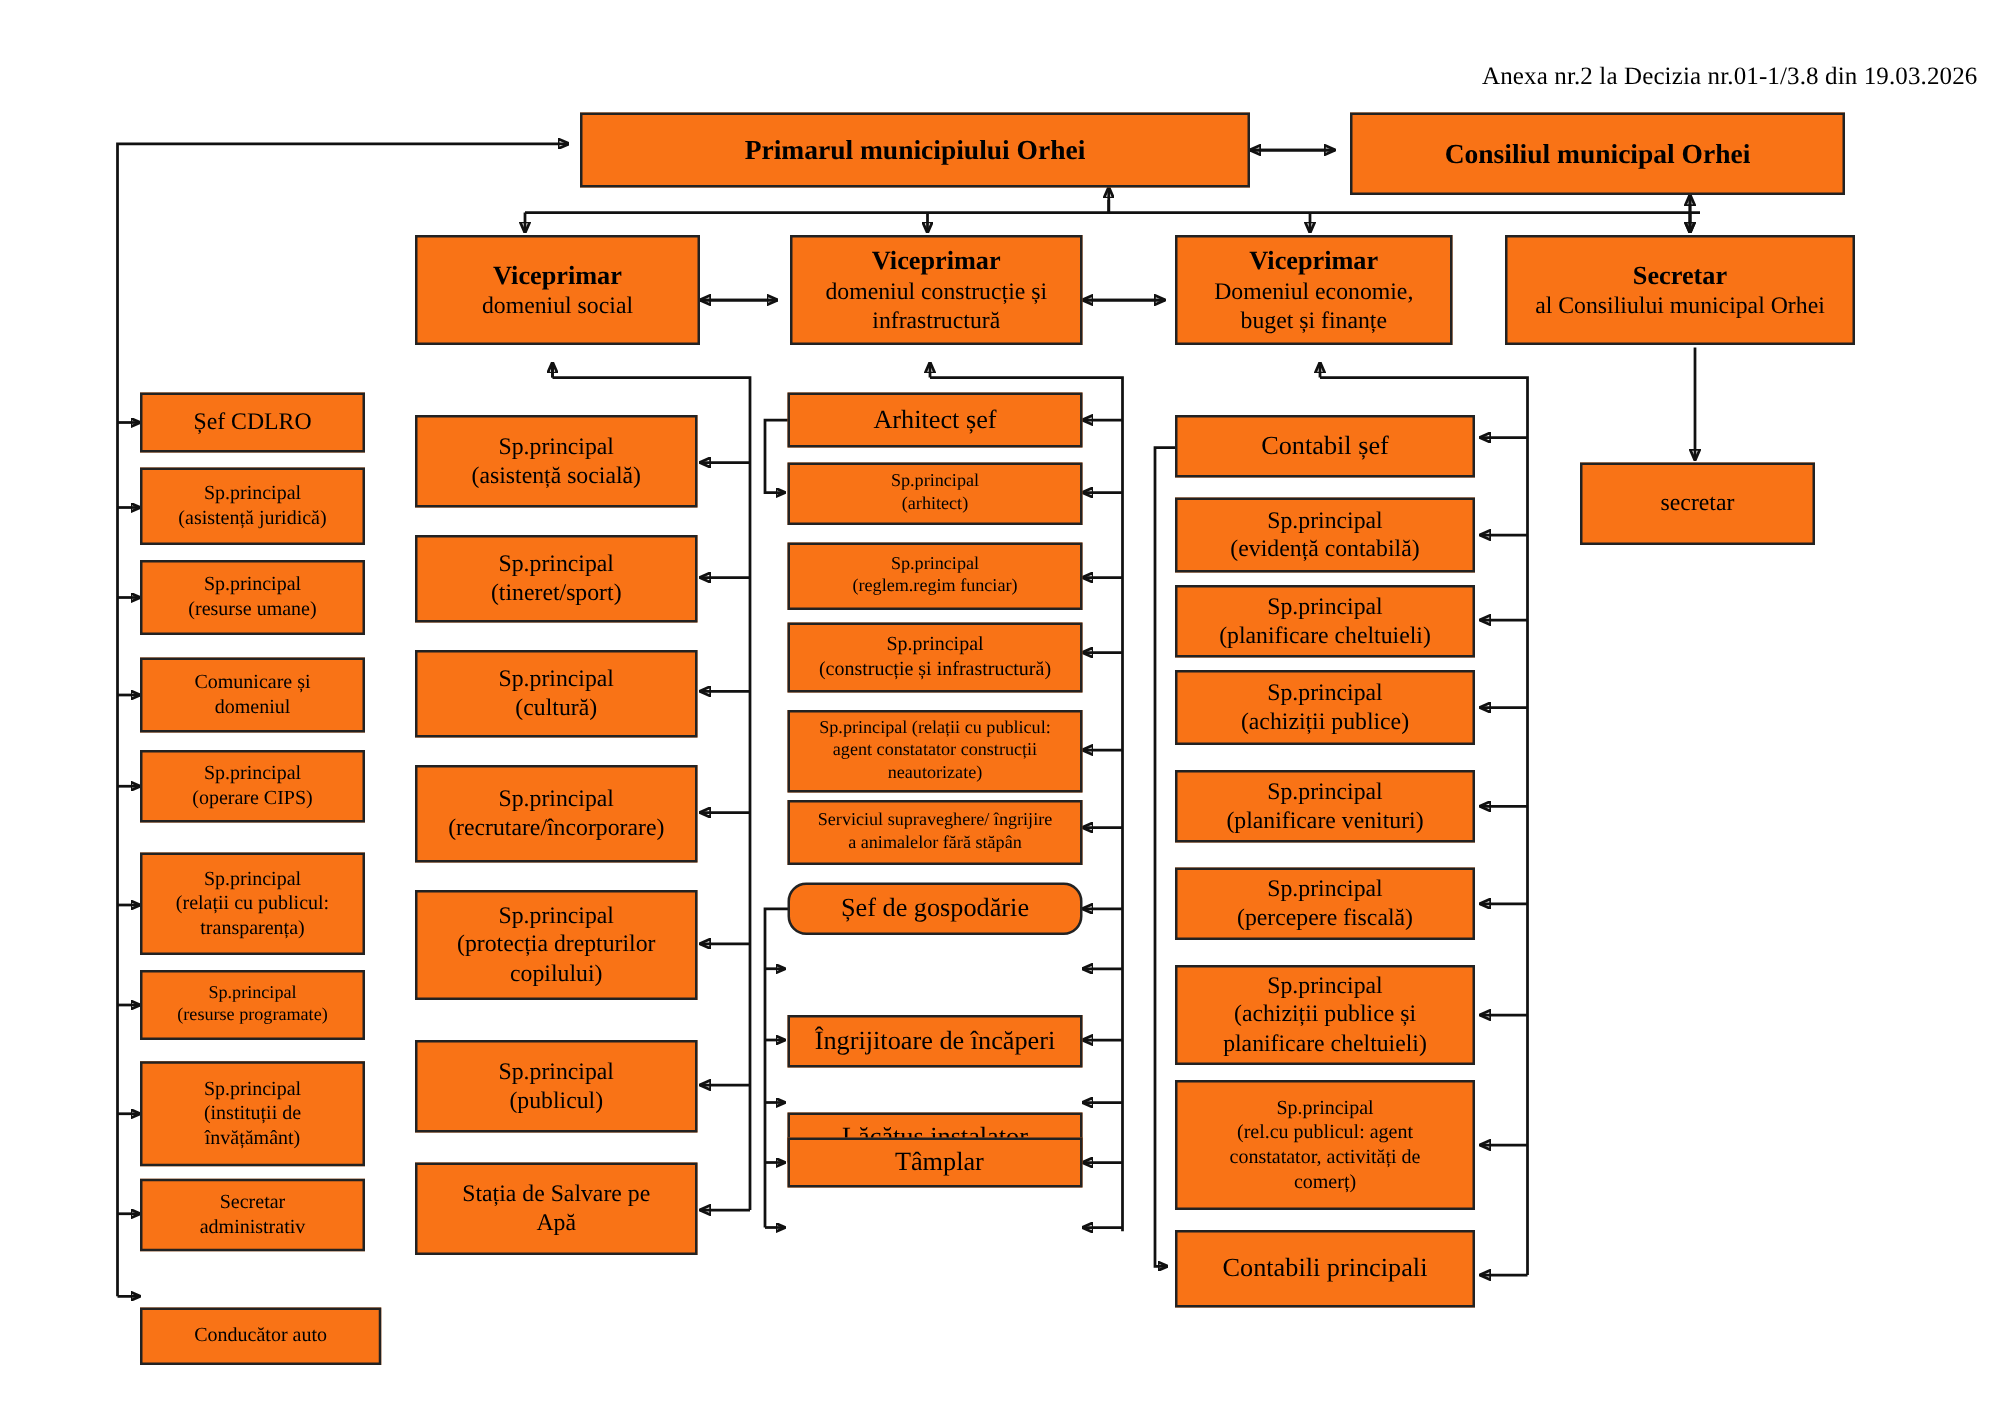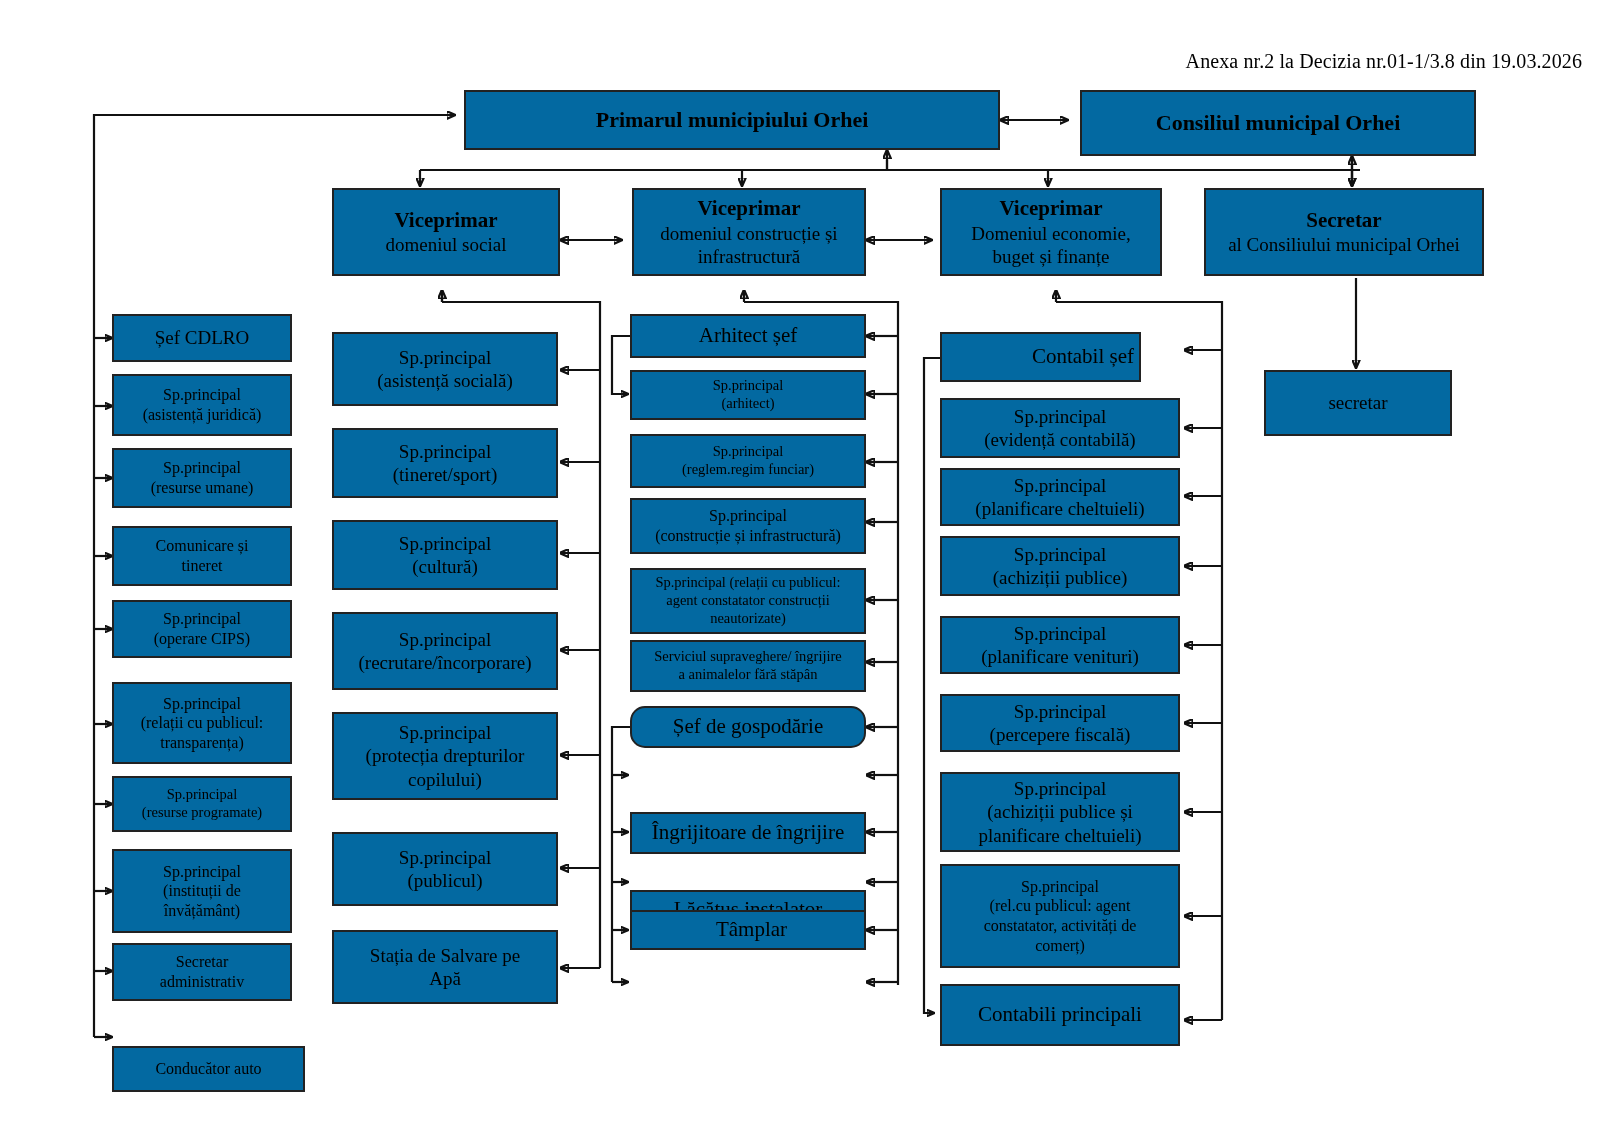--- a/index.html
+++ b/index.html
@@ -22,21 +22,21 @@
     right: 18px; top: 50px;
     font-size: 20px;
     white-space: nowrap;
     letter-spacing: 0.1px;
   }
 
   
   .box {
     position: absolute;
     border: 2px solid #222;
-    background: #0369a1;
+    background: #f97316;
     display: flex;
     align-items: center;
     justify-content: center;
     text-align: center;
     line-height: 1.22;
     padding: 2px 5px;
     z-index: 3;
   }
   .box .lines { width: 100%; }
   .box .l { display: block; }
@@ -228,21 +228,21 @@
   </div>
   <div class="box" style="left:112px; top:448px; width:180px; height:60px;">
     <span class="lines bx-sm">
       <span class="l">Sp.principal</span>
       <span class="l">(resurse umane)</span>
     </span>
   </div>
   <div class="box" style="left:112px; top:526px; width:180px; height:60px;">
     <span class="lines bx-sm">
       <span class="l">Comunicare și</span>
-      <span class="l">tineret</span>
+      <span class="l">domeniul</span>
     </span>
   </div>
   <div class="box" style="left:112px; top:600px; width:180px; height:58px;">
     <span class="lines bx-sm">
       <span class="l">Sp.principal</span>
       <span class="l">(operare CIPS)</span>
     </span>
   </div>
   <div class="box" style="left:112px; top:682px; width:180px; height:82px;">
     <span class="lines bx-sm">
@@ -357,35 +357,35 @@
     </span>
   </div>
 
   <div class="box" style="left:630px; top:706px; width:236px; height:42px;border-radius:15px;">
     <span class="lines bx-lg">
         <span class="l">Șef de gospodărie</span>
       </span>
   </div>
   <div class="box" style="left:630px; top:812px; width:236px; height:42px;">
     <span class="lines bx-lg">
-        <span class="l">Îngrijitoare de îngrijire</span>
+        <span class="l">Îngrijitoare de încăperi</span>
       </span>
   </div>
   <div class="box" style="left:630px; top:862px; width:236px; height:40px;margin-top:28px;">
     <span class="lines bx-lg">
         <span class="l">Lăcătuș instalator</span>
       </span>
   </div>
   <div class="box" style="left:630px; top:910px; width:236px; height:40px;padding-left:12px;">
     <span class="lines bx-lg">
         <span class="l">Tâmplar</span>
       </span>
   </div>
 
-  <div class="box" style="left:940px; top:332px; width:201px; height:50px;text-align:right;">
+  <div class="box" style="left:940px; top:332px; width:240px; height:50px;">
     <span class="lines bx-lg">
         <span class="l">Contabil șef</span>
       </span>
   </div>
   <div class="box" style="left:940px; top:398px; width:240px; height:60px;">
     <span class="lines bx-md">
       <span class="l">Sp.principal</span>
       <span class="l">(evidență contabilă)</span>
     </span>
   </div>

